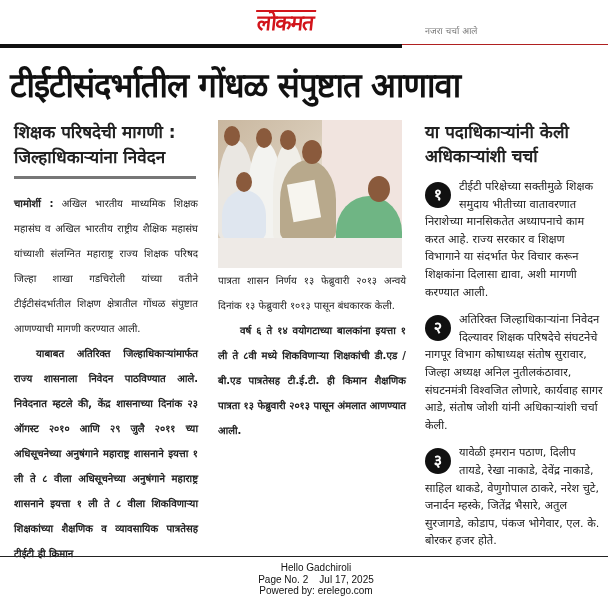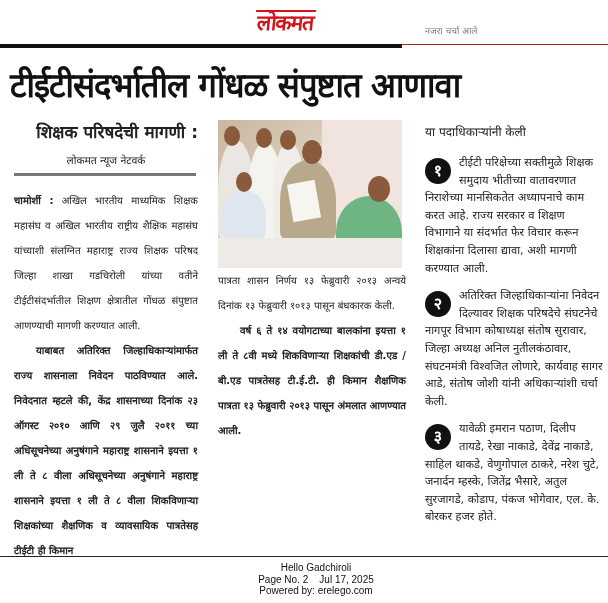--- a/index.html
+++ b/index.html
@@ -11,21 +11,21 @@
           border-top: 2px solid #d2141b; line-height: 22px; padding: 0 2px; transform: skewX(-6deg); }
   .rule-thick { position: absolute; left: 0; top: 44px; width: 402px; height: 4px; background: #111; }
   .rule-red { position: absolute; left: 0; top: 44px; width: 608px; height: 1px; background: #b02020; }
   .prev-snippet { position: absolute; left: 425px; top: 24px; font-size: 9px; color: #777; }
 
   .headline { position: absolute; left: 10px; top: 62px; width: 590px; font-weight: bold;
               font-size: 34px; line-height: 46px; letter-spacing: -1px; color: #111;
               transform: scaleX(0.96); transform-origin: left; white-space: nowrap; }
 
   .col-left { position: absolute; left: 14px; top: 120px; width: 184px; }
-  .subhead { font-weight: bold; font-size: 17px; line-height: 25px; color: #222; text-align: right; }
+  .subhead { font-weight: bold; font-size: 17px; line-height: 25px; color: #222; }
   .byline { font-size: 10.5px; text-align: center; margin-top: 8px; color: #222; }
   .byline-rule { height: 3px; background: #777; margin-top: 6px; width: 182px; }
   .body-text { font-size: 10px; line-height: 25px; text-align: justify; color: #222; }
   .body-text p { margin: 0; }
   .indent { text-indent: 22px; font-weight: bold; }
   .dateline { font-weight: bold; }
 
   .col-left .body-text { margin-top: 12px; }
 
   .col-mid { position: absolute; left: 218px; top: 120px; width: 188px; }
@@ -33,21 +33,21 @@
            background: linear-gradient(135deg, #c9b79f 0%, #d8cbb8 35%, #efe6dc 55%, #e4d6c6 100%); }
   .photo .wall { position: absolute; right: 0; top: 0; width: 80px; height: 148px; background: #f1e4df; }
   .photo .person { position: absolute; border-radius: 50% 50% 8px 8px; }
   .photo .head { position: absolute; width: 16px; height: 20px; border-radius: 50%; background: #8a5a3c; }
   .photo .paper { position: absolute; left: 72px; top: 62px; width: 28px; height: 38px;
                   background: #f7f5ef; transform: rotate(-10deg); }
   .photo .desk { position: absolute; left: 0; top: 118px; width: 184px; height: 30px; background: #eeeae6; }
   .col-mid .body-text { }
 
   .col-right { position: absolute; left: 425px; top: 120px; width: 178px; }
-  .side-head { font-weight: normal; font-size: 12px; line-height: 24px; color: #222; }
+  .side-head { font-weight: bold; font-size: 17px; line-height: 24px; color: #222; }
   .point { position: relative; margin-top: 10px; font-size: 11.2px; line-height: 17.6px; color: #222; }
   .point .num { float: left; width: 26px; height: 26px; border-radius: 50%; background: #111;
                 color: #fff; font-weight: bold; font-size: 16px; line-height: 26px; text-align: center;
                 margin: 4px 6px 0 0; }
   .point .num-wrap { float: left; width: 34px; height: 32px; }
 
   .bottom-rule { position: absolute; left: 0; top: 556px; width: 608px; height: 1px; background: #222; }
   .footer { position: absolute; left: 0; top: 562px; width: 608px; text-align: center;
             font-family: "Liberation Sans", sans-serif; font-size: 10px; line-height: 11.5px; color: #111; padding-left: 12px; }
   .footer div { white-space: pre; }
@@ -60,22 +60,22 @@
   <div class="prev-snippet">नजरा चर्चा आले</div>
   <div class="rule-red"></div>
   <div class="rule-thick"></div>
 </div>
 
 <h1 class="headline" style="margin:0;">टीईटीसंदर्भातील गोंधळ संपुष्टात आणावा</h1>
 
 <div class="col-left">
   <div class="subhead">
     <div>शिक्षक परिषदेची मागणी :</div>
+    <div>जिल्हाधिकाऱ्यांना निवेदन</div>
   </div>
-  <div class="byline">लोकमत न्यूज नेटवर्क</div>
   <div class="byline-rule"></div>
   <div class="body-text">
     <p><span class="dateline">चामोर्शी :</span> <span>अखिल भारतीय माध्यमिक शिक्षक महासंघ व अखिल भारतीय राष्ट्रीय शैक्षिक महासंघ यांच्याशी संलग्नित महाराष्ट्र राज्य शिक्षक परिषद जिल्हा शाखा गडचिरोली यांच्या वतीने टीईटीसंदर्भातील शिक्षण क्षेत्रातील गोंधळ संपुष्टात आणण्याची मागणी करण्यात आली.</span></p>
     <p class="indent">याबाबत अतिरिक्त जिल्हाधिकाऱ्यांमार्फत राज्य शासनाला निवेदन पाठविण्यात आले. निवेदनात म्हटले की, केंद्र शासनाच्या दिनांक २३ ऑगस्ट २०१० आणि २९ जुलै २०११ च्या अधिसूचनेच्या अनुषंगाने महाराष्ट्र शासनाने इयत्ता १ ली ते ८ वीला अधिसूचनेच्या अनुषंगाने महाराष्ट्र शासनाने इयत्ता १ ली ते ८ वीला शिकविणाऱ्या शिक्षकांच्या शैक्षणिक व व्यावसायिक पात्रतेसह टीईटी ही किमान</p>
   </div>
 </div>
 
 <div class="col-mid">
   <div class="photo" title="शिक्षक परिषदेचे पदाधिकारी अधिकाऱ्यांना निवेदन देताना">
     <div class="wall"></div>
@@ -96,20 +96,21 @@
   </div>
   <div class="body-text">
     <p>पात्रता शासन निर्णय १३ फेब्रुवारी २०१३ अन्वये दिनांक १३ फेब्रुवारी १०१३ पासून बंधकारक केली.</p>
     <p class="indent">वर्ष ६ ते १४ वयोगटाच्या बालकांना इयत्ता १ ली ते ८वी मध्ये शिकविणाऱ्या शिक्षकांची डी.एड / बी.एड पात्रतेसह टी.ई.टी. ही किमान शैक्षणिक पात्रता १३ फेब्रुवारी २०१३ पासून अंमलात आणण्यात आली.</p>
   </div>
 </div>
 
 <div class="col-right">
   <div class="side-head">
     <div>या पदाधिकाऱ्यांनी केली</div>
+    <div>अधिकाऱ्यांशी चर्चा</div>
   </div>
   <div class="point">
     <div class="num-wrap">
         <div class="num">१</div>
       </div>
     <span>टीईटी परिक्षेच्या सक्तीमुळे शिक्षक समुदाय भीतीच्या वातावरणात निराशेच्या मानसिकतेत अध्यापनाचे काम करत आहे. राज्य सरकार व शिक्षण विभागाने या संदर्भात फेर विचार करून शिक्षकांना दिलासा द्यावा, अशी मागणी करण्यात आली.</span>
   </div>
   <div class="point">
     <div class="num-wrap">
         <div class="num">२</div>

